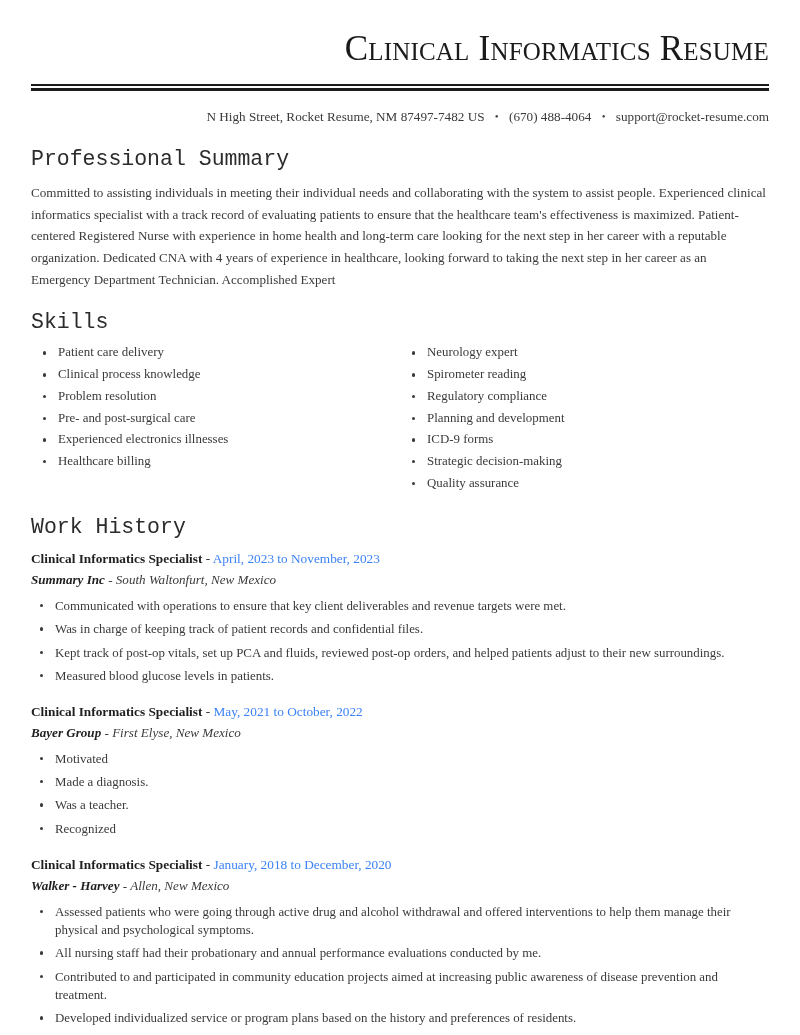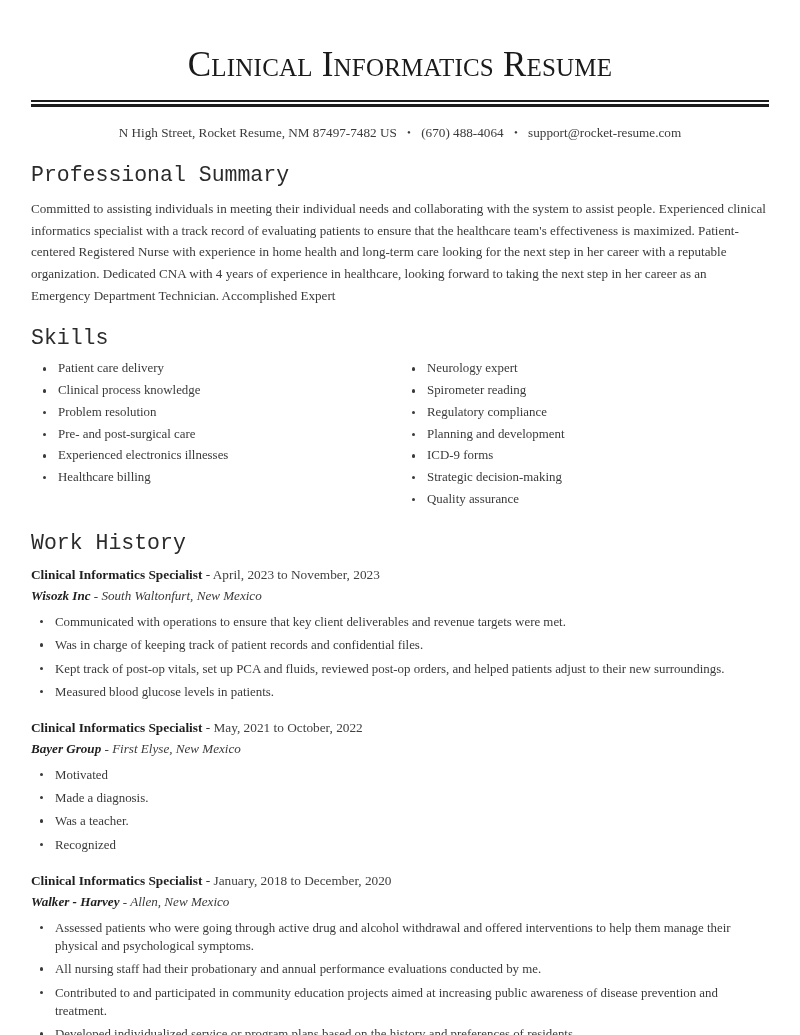--- a/index.html
+++ b/index.html
@@ -17,49 +17,49 @@
   .page {
     width: 800px;
     height: 1035px;
     box-sizing: border-box;
     padding: 0 31px;
     position: relative;
   }
 
   
   .doc-title {
-    text-align: center;
+    text-align: right;
     font-family: "Liberation Serif", "DejaVu Serif", serif;
     font-variant: small-caps;
     font-size: 35px;
     line-height: 1;
     color: #1a1a1a;
     font-weight: 400;
-    margin: 16px;
+    margin: 0;
     padding-top: 31px;
     letter-spacing: 0.2px;
   }
   .rule-wrap {
     margin-top: 18px;
     width: 100%;
   }
   .rule-thin {
     height: 2px;
     background: #1c1c1c;
   }
   .rule-gap {
     height: 2px;
     background: #ffffff;
   }
   .rule-thick {
     height: 3px;
     background: #1c1c1c;
   }
   .contact-line {
-    text-align: center;
+    text-align: right;
     font-size: 13.2px;
     color: #3a3a3a;
     margin-top: 17px;
     line-height: 1.3;
   }
   .contact-sep {
     padding: 0 7px;
     font-size: 11px;
     vertical-align: 1px;
   }
@@ -126,21 +126,21 @@
   .job + .job { margin-top: 17px; }
   .job-title-line {
     font-size: 13.3px;
     line-height: 1.5;
     color: #2b2b2b;
   }
   .job-title {
     font-weight: bold;
     color: #1f1f1f;
   }
-  .job-dates { color: #404040; }
+  .job-dates { color: #3b82f6; }
   .job-company-line {
     font-size: 13.1px;
     line-height: 1.5;
     font-style: italic;
     color: #3a3a3a;
     margin-top: 1px;
   }
   .job-company {
     font-weight: bold;
     font-style: italic;
@@ -222,21 +222,21 @@
           </ul>
       </div>
     </div>
   </div>
 
   <div class="section work-section">
     <h2 class="section-heading">Work History</h2>
     <div id="jobs-container">
         <div class="job">
           <div class="job-title-line"><span class="job-title">Clinical Informatics Specialist</span><span> - </span><span class="job-dates">April, 2023 to November, 2023</span></div>
-          <div class="job-company-line"><span class="job-company">Wisozk Inc</span><span> - </span><span class="job-location">South Waltonfurt, New Mexico</span></div>
+          <div class="job-company-line"><span class="job-company">Summary Inc</span><span> - </span><span class="job-location">South Waltonfurt, New Mexico</span></div>
           <ul class="job-bullets">
             <li>Communicated with operations to ensure that key client deliverables and revenue targets were met.</li>
             <li>Was in charge of keeping track of patient records and confidential files.</li>
             <li>Kept track of post-op vitals, set up PCA and fluids, reviewed post-op orders, and helped patients adjust to their new surroundings.</li>
             <li>Measured blood glucose levels in patients.</li>
           </ul>
         </div>
         <div class="job">
           <div class="job-title-line"><span class="job-title">Clinical Informatics Specialist</span><span> - </span><span class="job-dates">May, 2021 to October, 2022</span></div>
           <div class="job-company-line"><span class="job-company">Bayer Group</span><span> - </span><span class="job-location">First Elyse, New Mexico</span></div>

